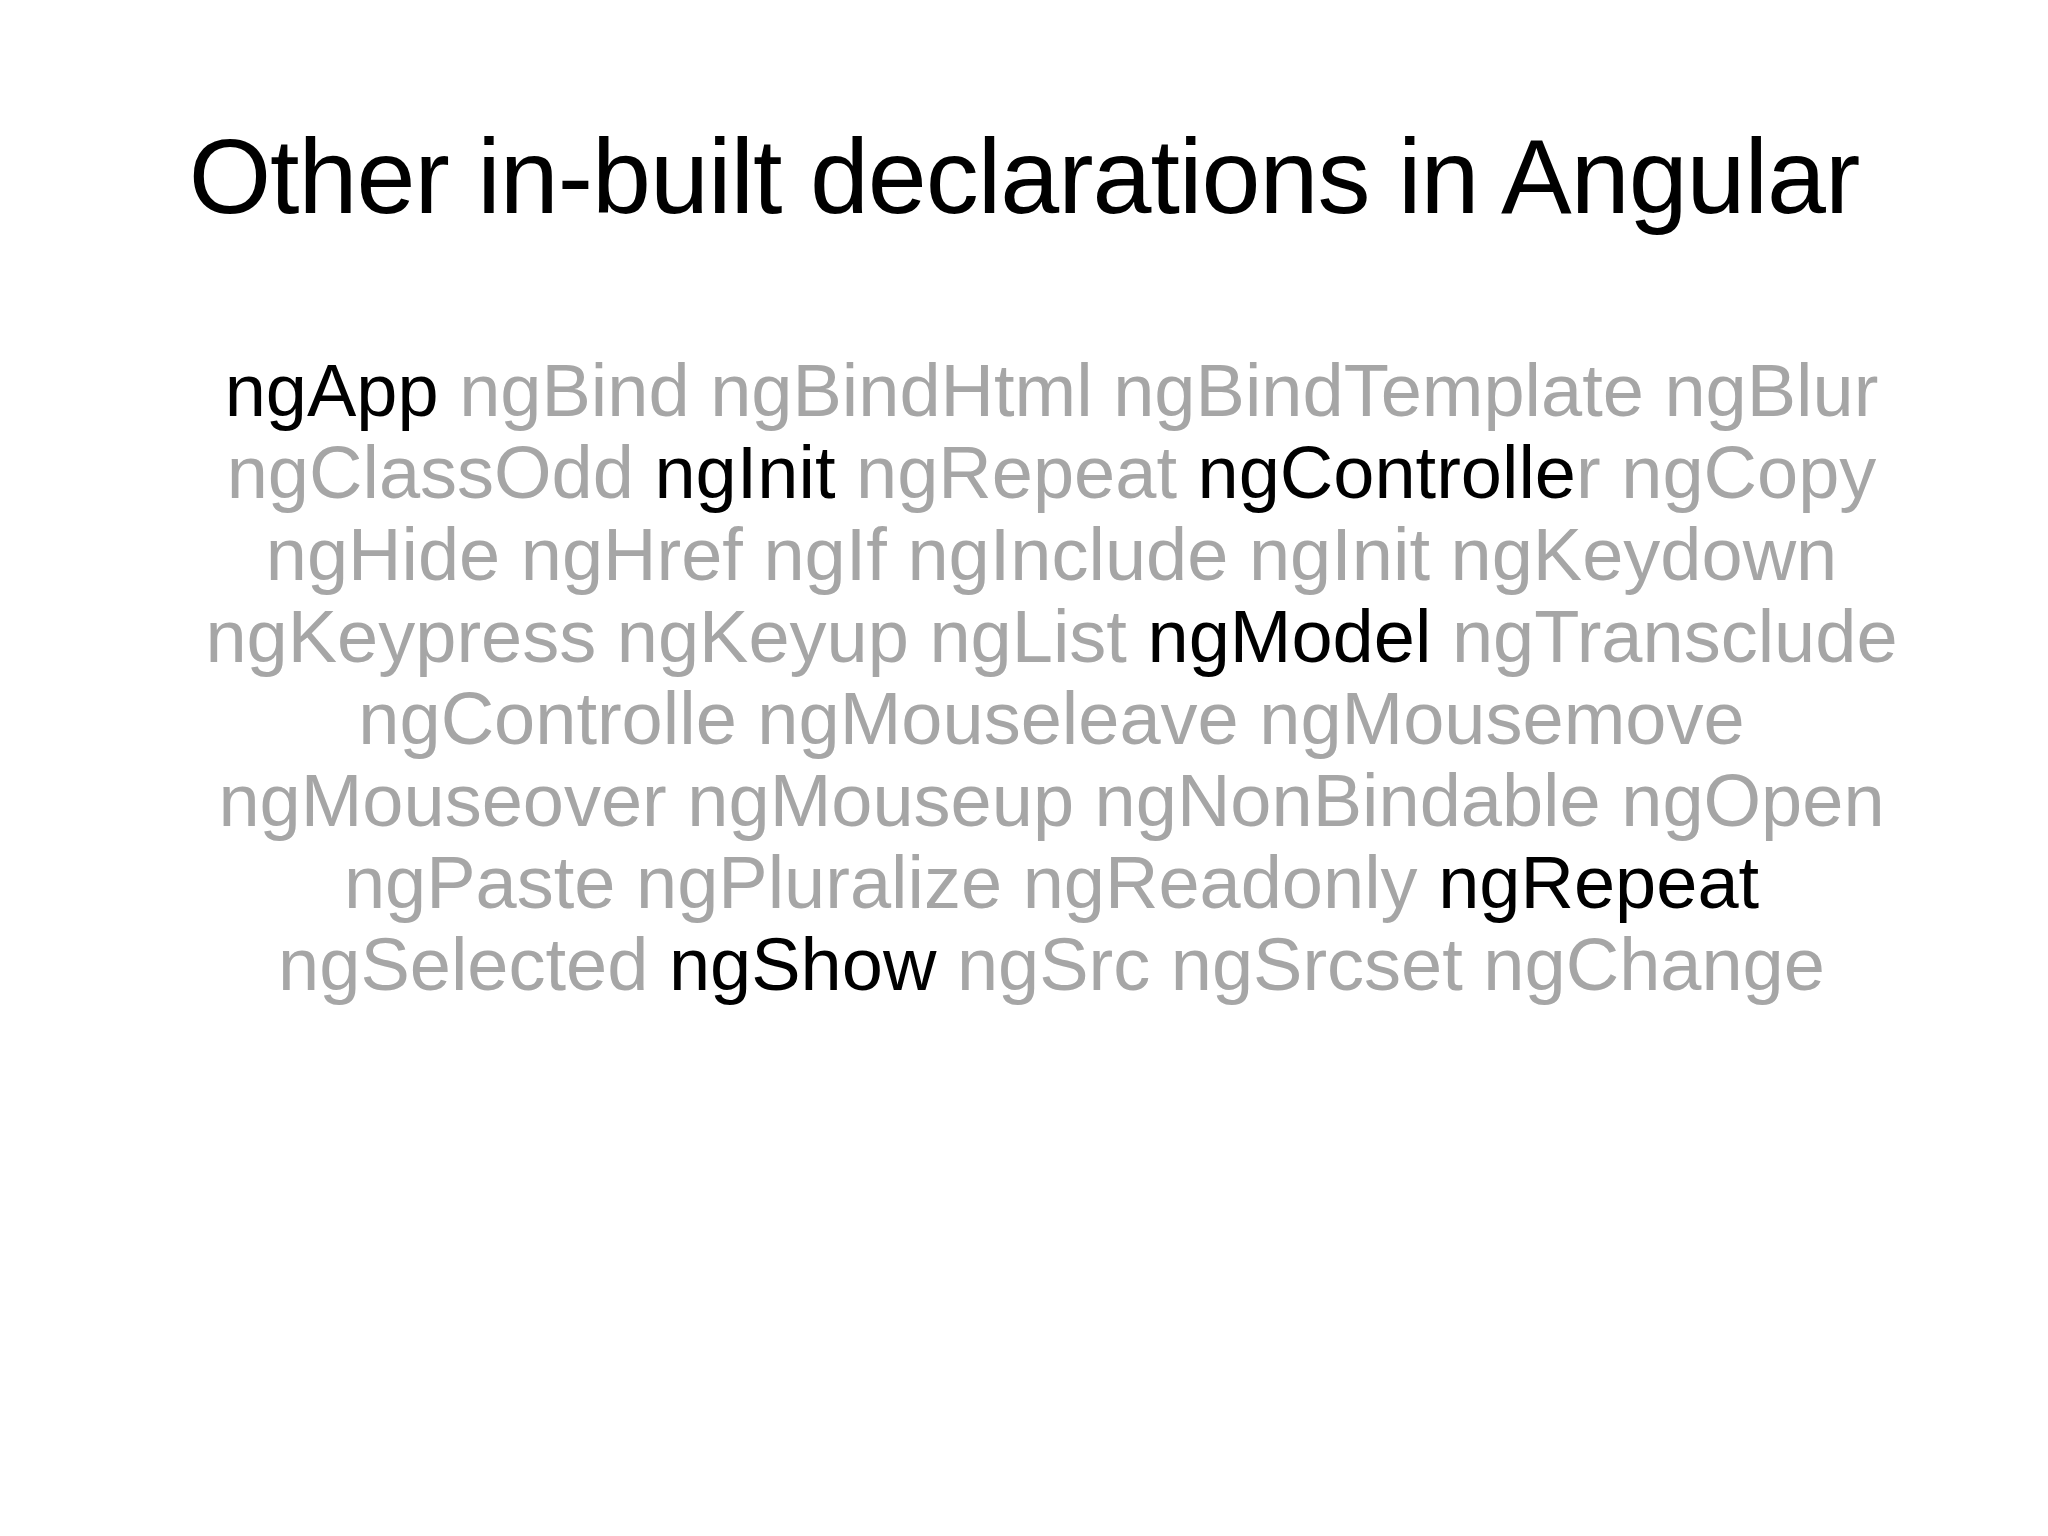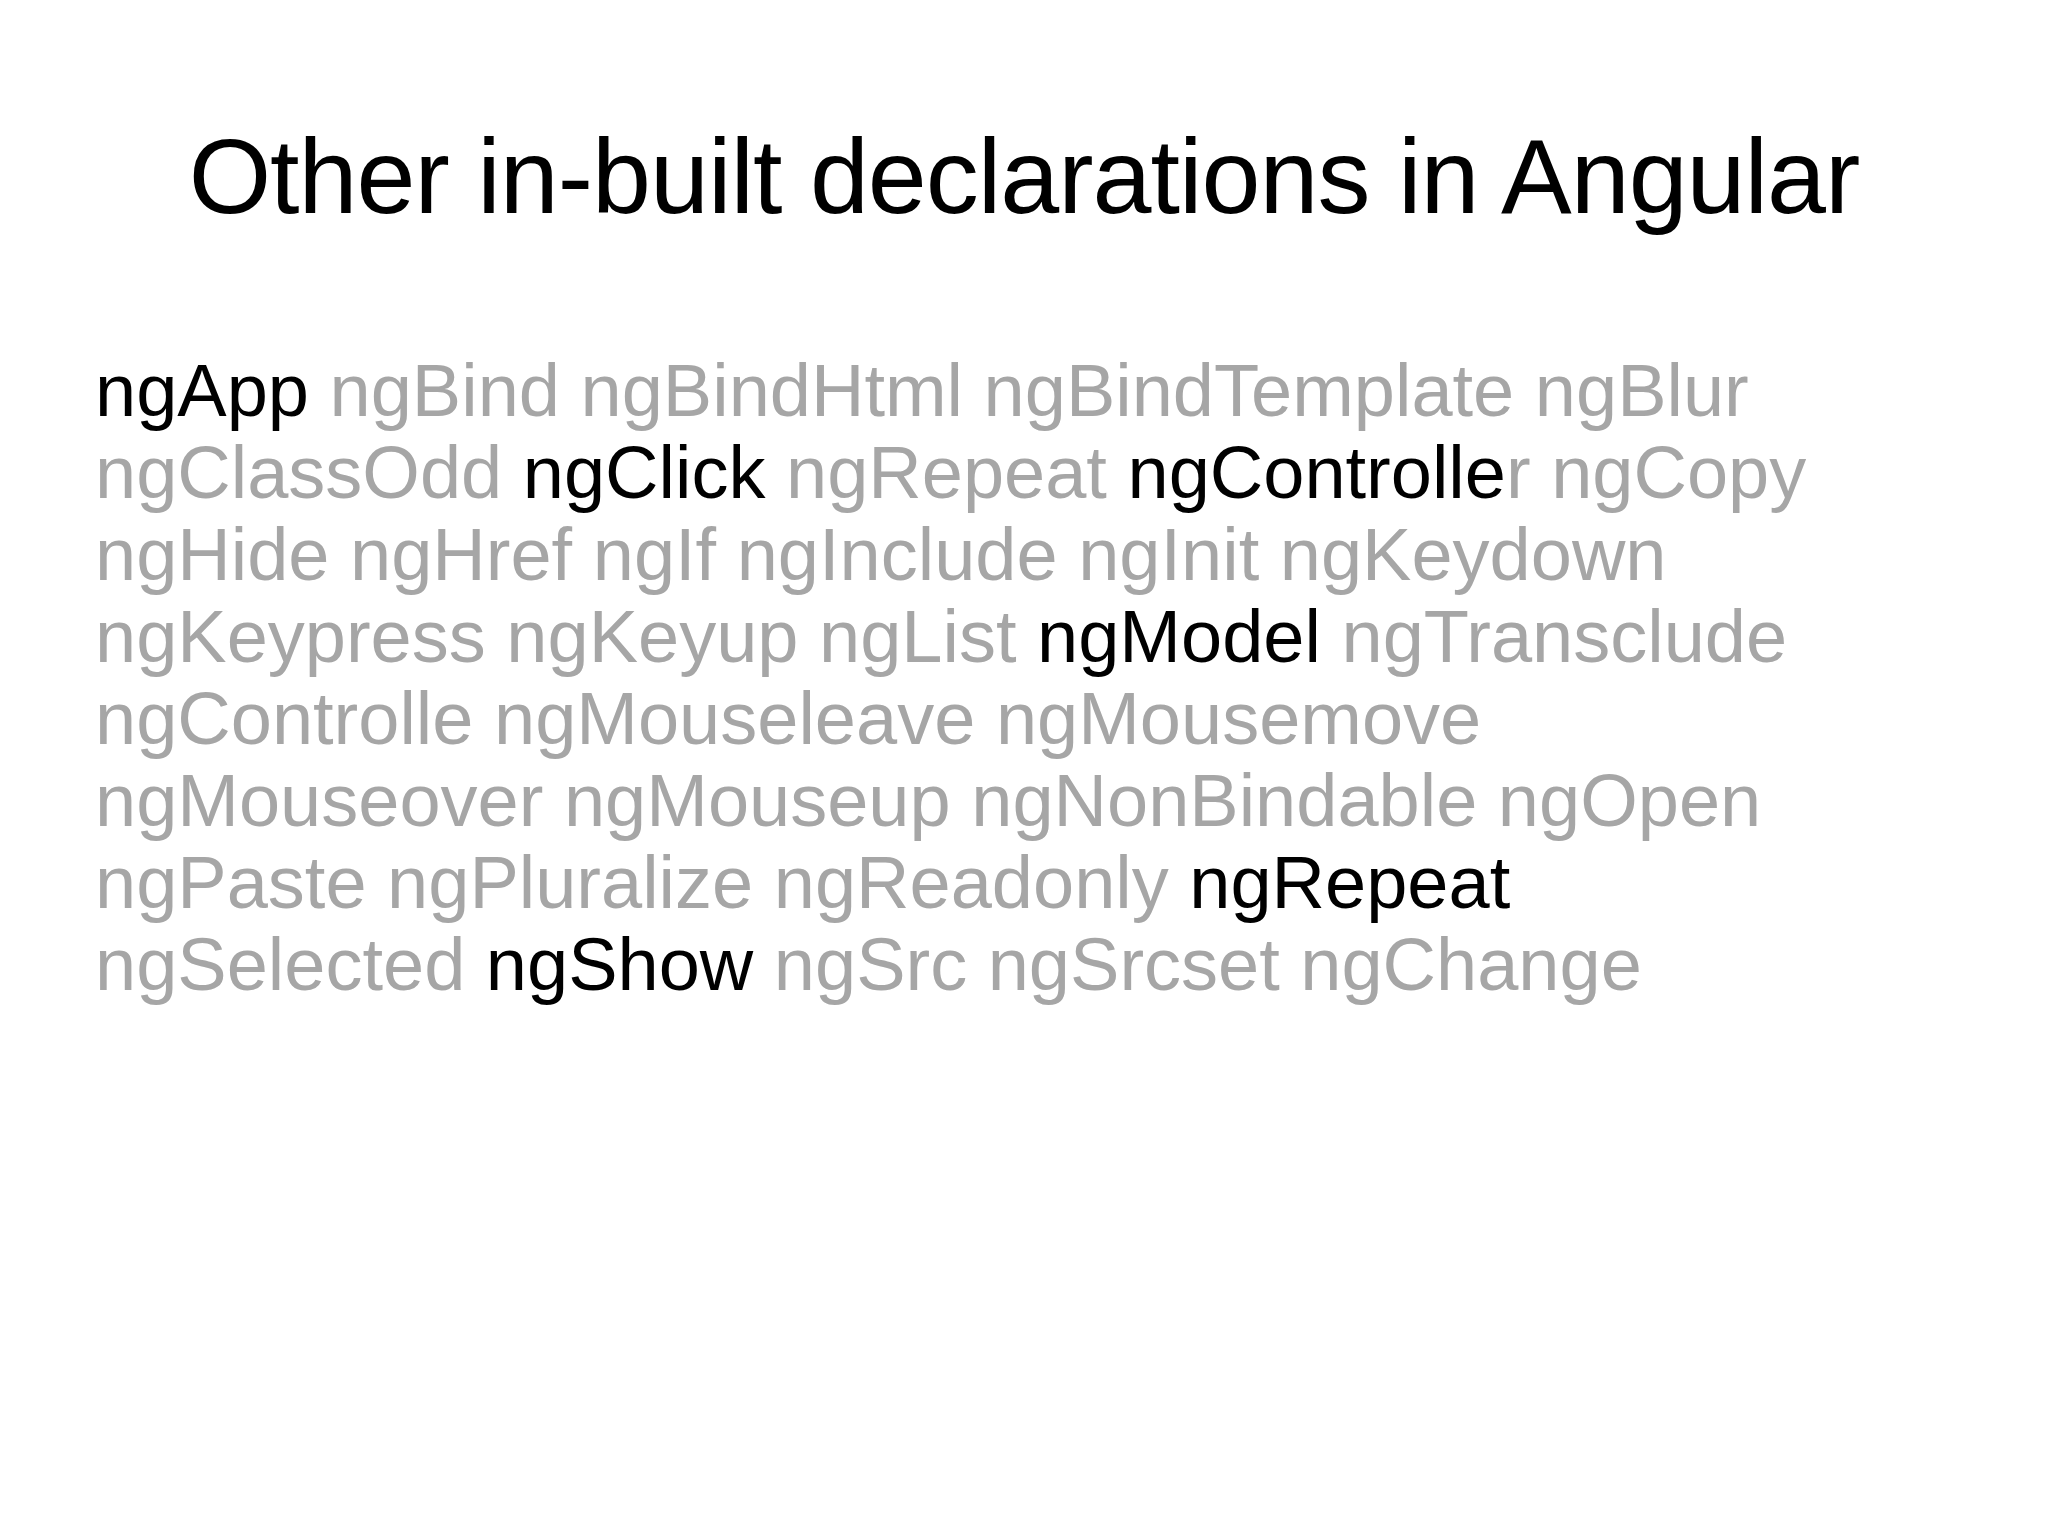--- a/index.html
+++ b/index.html
@@ -26,20 +26,21 @@
     font-weight: 400;
     letter-spacing: -1px;
     color: var(--emphasis, #000000);
     white-space: nowrap;
   }
   .body-text {
     position: absolute;
     left: 95px;
     top: 350px;
     right: 40px;
+    text-align: center;
   }
   .body-line {
     font-size: 74px;
     line-height: 82px;
     font-weight: 400;
     white-space: nowrap;
     color: var(--muted, #a6a6a6);
   }
   .seg-muted {
     color: var(--muted, #a6a6a6);
@@ -48,21 +49,21 @@
     color: var(--emphasis, #000000);
   }
 </style>
 </head>
 <body>
 
 <div class="slide">
   <div class="slide-title">Other in-built declarations in Angular</div>
   <div class="body-text">
       <div class="body-line"><span class="seg-emphasis">ngApp</span><span class="seg-muted"> ngBind ngBindHtml ngBindTemplate ngBlur</span></div>
-      <div class="body-line"><span class="seg-muted">ngClassOdd </span><span class="seg-emphasis">ngClick</span><span class="seg-muted"> ngRepeat </span><span class="seg-emphasis">ngControlle</span><span class="seg-muted">r ngCopy</span></div>
+      <div class="body-line"><span class="seg-muted">ngClassOdd </span><span class="seg-emphasis">ngInit</span><span class="seg-muted"> ngRepeat </span><span class="seg-emphasis">ngControlle</span><span class="seg-muted">r ngCopy</span></div>
       <div class="body-line"><span class="seg-muted">ngHide ngHref ngIf ngInclude ngInit ngKeydown</span></div>
       <div class="body-line"><span class="seg-muted">ngKeypress ngKeyup ngList </span><span class="seg-emphasis">ngModel</span><span class="seg-muted"> ngTransclude</span></div>
       <div class="body-line"><span class="seg-muted">ngControlle ngMouseleave ngMousemove</span></div>
       <div class="body-line"><span class="seg-muted">ngMouseover ngMouseup ngNonBindable ngOpen</span></div>
       <div class="body-line"><span class="seg-muted">ngPaste ngPluralize ngReadonly </span><span class="seg-emphasis">ngRepeat</span></div>
       <div class="body-line"><span class="seg-muted">ngSelected </span><span class="seg-emphasis">ngShow</span><span class="seg-muted"> ngSrc ngSrcset ngChange</span></div>
     </div>
 </div>
 
 </body></html>

